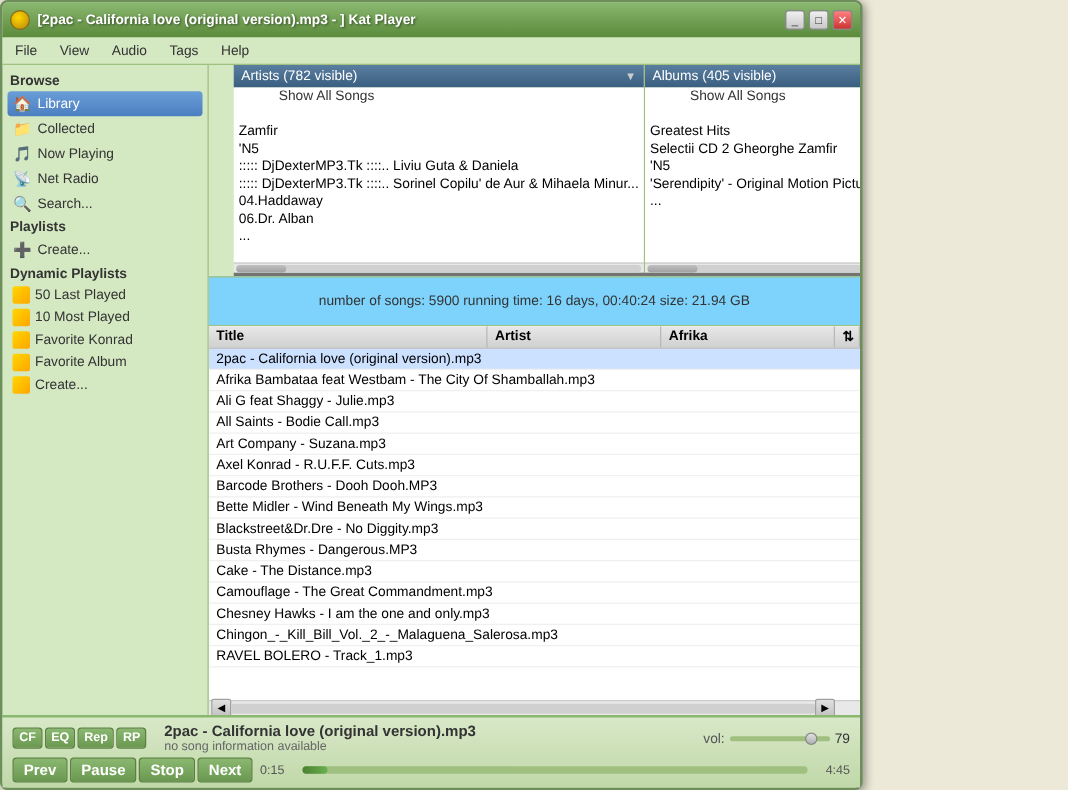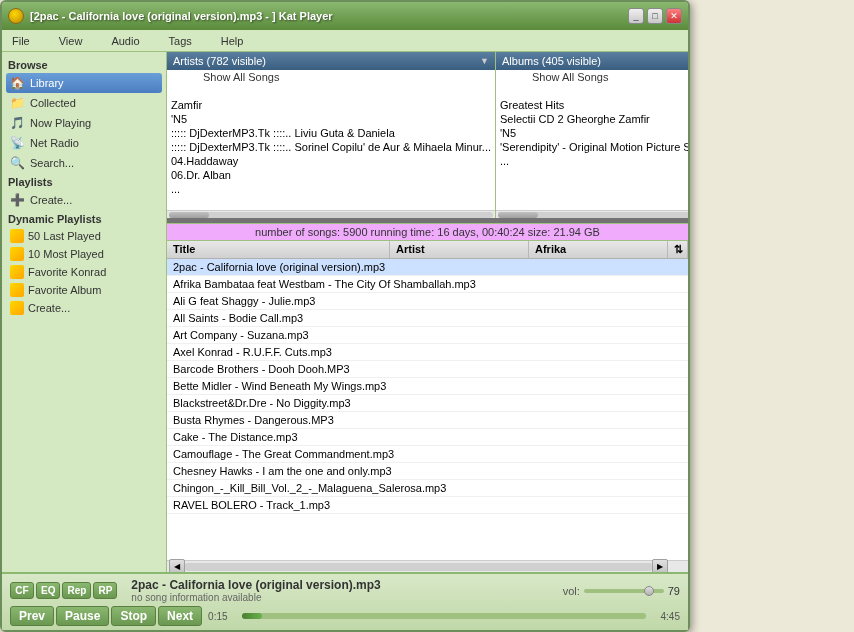--- a/index.html
+++ b/index.html
@@ -66,21 +66,21 @@
     }
     .win-btn.close { background: linear-gradient(to bottom, #ff8080, #cc3333); color: white; }
 
     
     .menu-bar {
       background: #d4e8c2;
       border-bottom: 1px solid #a0c080;
       display: flex;
       align-items: center;
       padding: 2px 4px;
-      gap: 17px;
+      gap: 6px;
       height: 22px;
     }
     .menu-item {
       padding: 2px 6px;
       cursor: pointer;
       border-radius: 2px;
       color: #333;
     }
 
     
@@ -146,21 +146,22 @@
     .right-panel {
       flex: 1;
       display: flex;
       flex-direction: column;
       overflow: hidden;
     }
 
     
     .top-dropdowns {
       display: flex;
-      border-bottom: 5px solid #737373;
+      border-bottom: 3px solid #737373;
+      margin-left: 20px;
     }
     .dropdown-panel {
       flex: 1;
       display: flex;
       flex-direction: column;
     }
     .dropdown-panel:first-child {
       border-right: 1px solid #a0c080;
     }
     .dropdown-header {
@@ -211,24 +212,24 @@
     .h-scroll-thumb {
       width: 40px; height: 6px;
       background: linear-gradient(to bottom, #c0c0c0, #a0a0a0);
       border-radius: 3px;
       position: absolute;
       left: 0;
     }
 
     
     .info-bar {
-      background: #f0abfc;
+      background: #7dd3fc;
       border-bottom: 1px solid #a0c080;
       border-top: 1px solid #a0c080;
-      padding: 2px 8px;
+      padding: 13px 8px;
       text-align: center;
       font-size: 11px;
       color: #333;
     }
 
     
     .song-list-container {
       flex: 1;
       display: flex;
       flex-direction: column;

